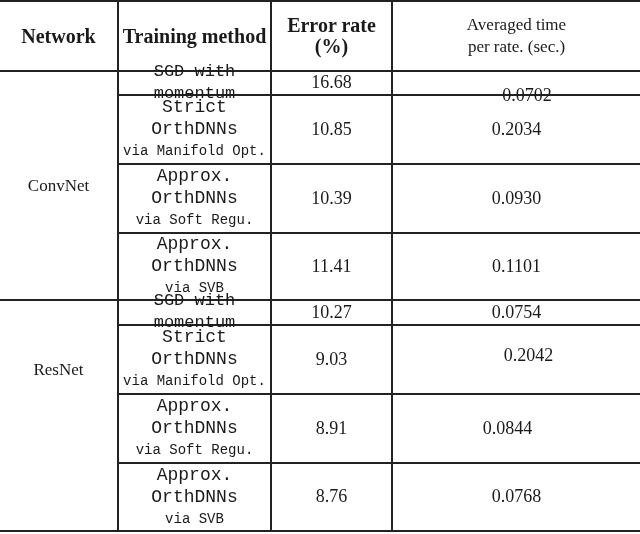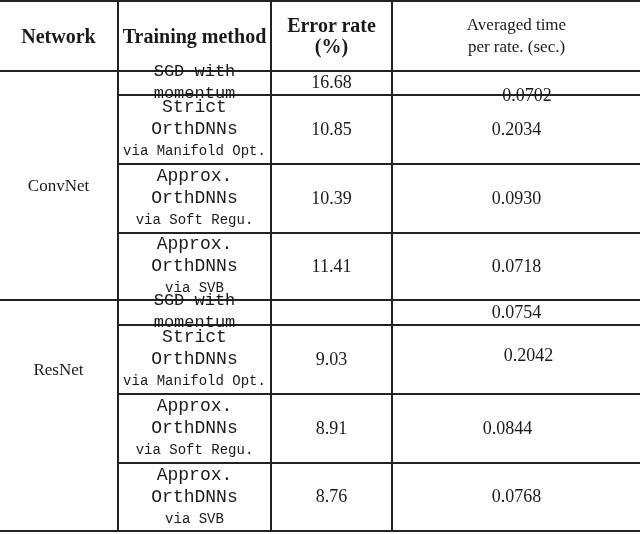--- a/index.html
+++ b/index.html
@@ -69,27 +69,28 @@
     <span class="l2">via Soft Regu.</span>
   </div>
   <div class="cell num" style="left:272px; top:164px; width:119px; height:68px">10.39</div>
   <div class="cell num" style="left:393px; top:164px; width:247px; height:68px">0.0930</div>
 
   <div class="cell meth" style="left:119px; top:233px; width:151px; height:66px; flex-direction:column">
     <span class="l1">Approx. OrthDNNs</span>
     <span class="l2">via SVB</span>
   </div>
   <div class="cell num" style="left:272px; top:233px; width:119px; height:66px">11.41</div>
-  <div class="cell num" style="left:393px; top:233px; width:247px; height:66px">0.0718</div>
+  <div class="cell num" style="left:393px; top:233px; width:247px; height:66px">0.1101</div>
 
   <div class="cell net" style="left:0; top:301px; width:117px; height:136px">ResNet</div>
 
   <div class="cell meth" style="left:119px; top:300px; width:151px; height:24px">
       <span class="l1" style="font-size:17px">SGD with momentum</span>
     </div>
+  <div class="cell num" style="left:272px; top:300px; width:119px; height:24px">10.27</div>
   <div class="cell num" style="left:393px; top:300px; width:247px; height:24px">0.0754</div>
 
   <div class="cell meth" style="left:119px; top:325px; width:151px; height:68px; flex-direction:column">
     <span class="l1">Strict OrthDNNs</span>
     <span class="l2">via Manifold Opt.</span>
   </div>
   <div class="cell num" style="left:272px; top:325px; width:119px; height:68px">9.03</div>
   <div class="cell num" style="left:393px; top:321px; width:271px; height:68px">0.2042</div>
 
   <div class="cell meth" style="left:119px; top:394px; width:151px; height:68px; flex-direction:column">

